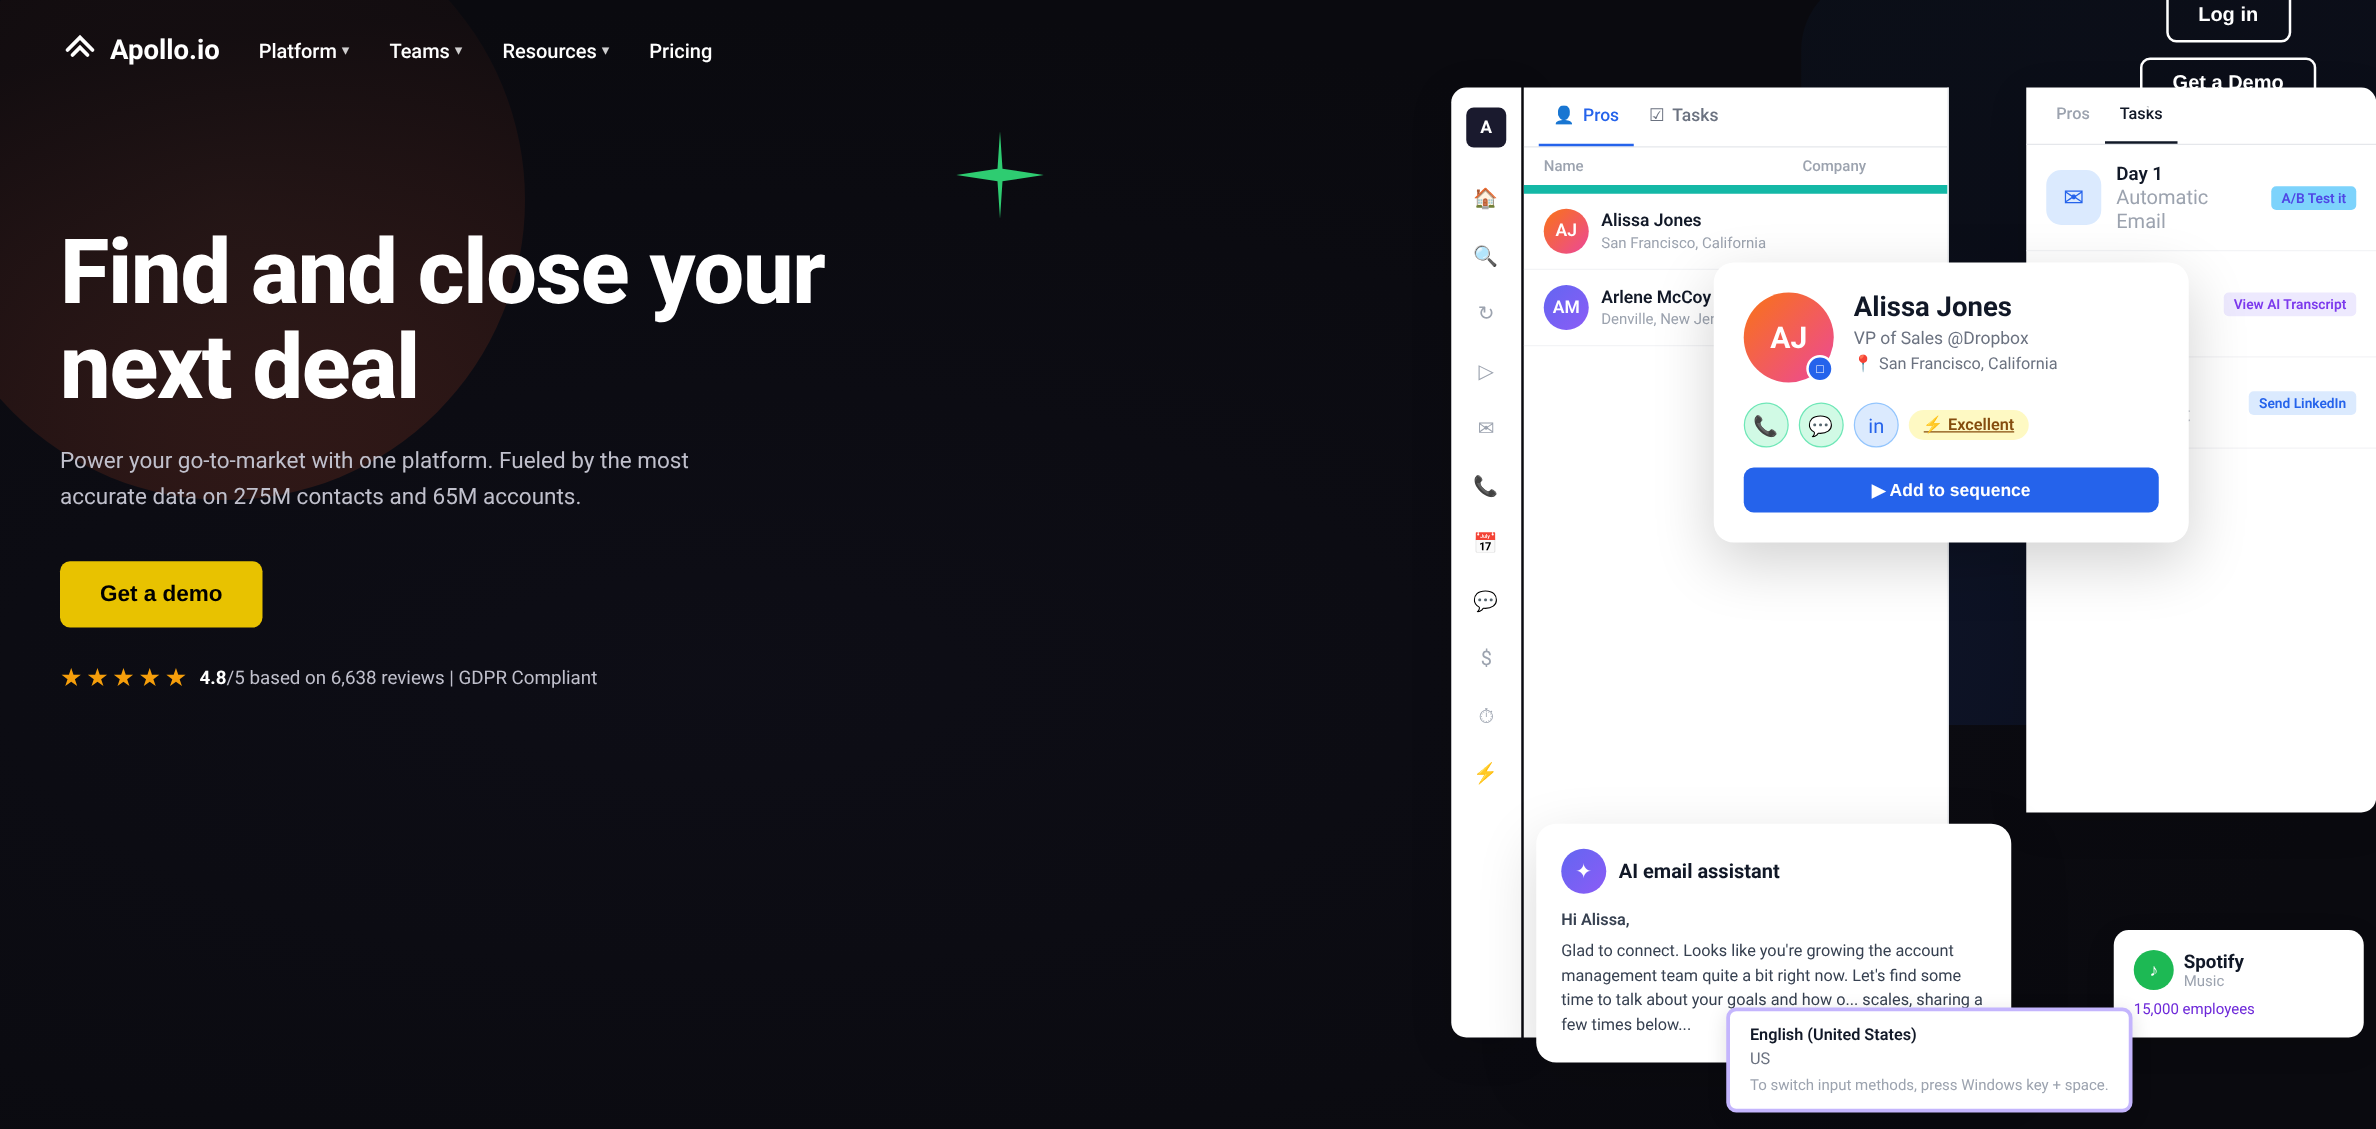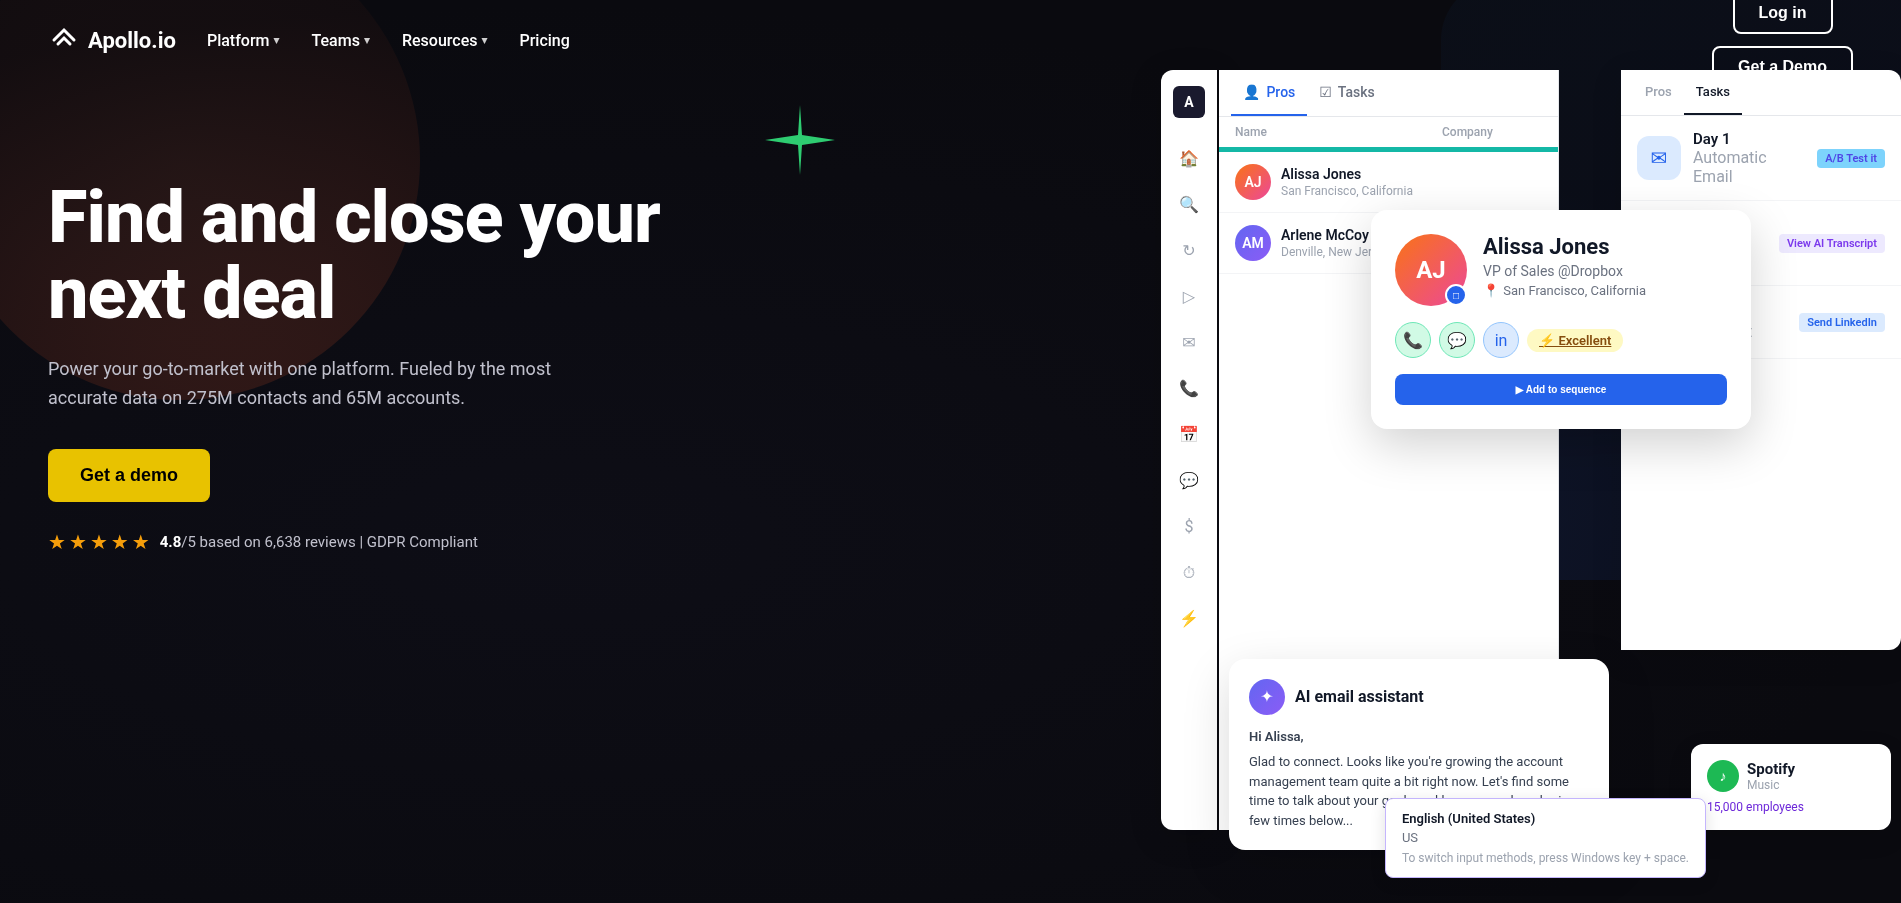--- a/index.html
+++ b/index.html
@@ -258,21 +258,21 @@
       align-items: center;
       gap: 6px;
     }
     .list-tab.active {
       color: #2563eb;
       border-bottom-color: #2563eb;
     }
     .list-col-headers {
       display: flex;
       padding: 8px 16px;
-      border-bottom: 5px solid #14b8a6;
+      border-bottom: 7px solid #14b8a6;
       font-size: 12px;
       color: #9ca3af;
       font-weight: 500;
     }
     .col-name { flex: 1; }
     .col-company { width: 100px; }
     .contact-row {
       display: flex;
       align-items: center;
       padding: 12px 16px;
@@ -393,21 +393,21 @@
       align-items: flex-start;
       gap: 4px;
       text-decoration: underline;
     }
     .add-sequence-btn {
       background: #2563eb;
       color: #fff;
       border: none;
       border-radius: 8px;
       padding: 10px 20px;
-      font-size: 10px;
+      font-size: 14px;
       font-weight: 600;
       cursor: pointer;
       display: flex;
       align-items: center;
       gap: 6px;
       width: 100%;
       justify-content: center;
     }
 
     
@@ -534,23 +534,23 @@
       color: #fff;
     }
     .company-name { font-size: 15px; font-weight: 700; color: #111827; }
     .company-industry { font-size: 12px; color: #9ca3af; }
     .company-employees { font-size: 12px; color: #6d28d9; margin-top: 4px; }
 
     
     .tooltip-popup {
       position: absolute;
       right: 195px;
-      bottom: 12px;
+      bottom: 0px;
       background: #fff;
-      border: 1px solid #c4b5fd;
+      border: 3px solid #c4b5fd;
       border-radius: 8px;
       padding: 12px 16px;
       font-size: 13px;
       color: #374151;
       box-shadow: 0 4px 16px rgba(0,0,0,0.12);
       z-index: 20;
       min-width: 220px;
     }
     .tooltip-lang { font-weight: 600; color: #111827; margin-bottom: 4px; }
     .tooltip-hint { font-size: 12px; color: #9ca3af; }

